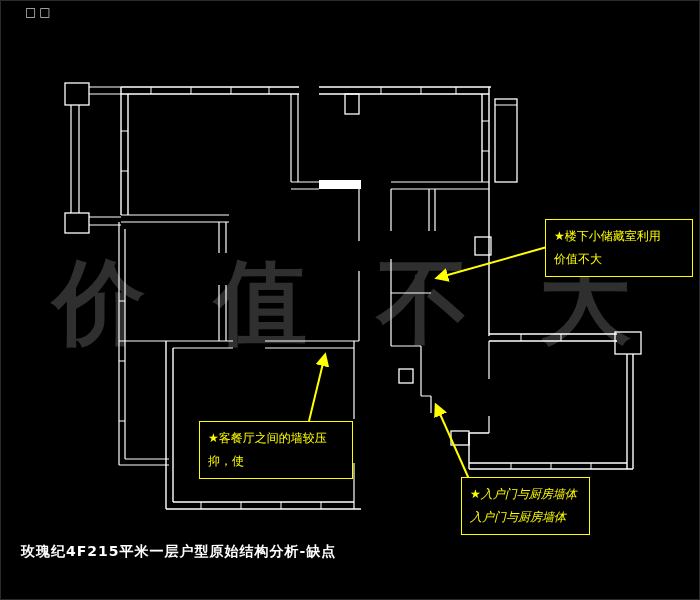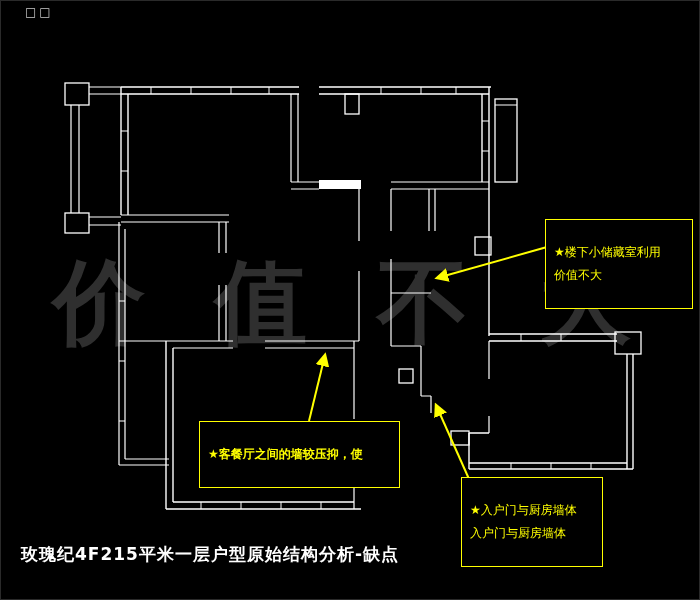--- a/index.html
+++ b/index.html
@@ -46,32 +46,32 @@
     z-index: 2;
   }
   .note-box {
     position: absolute;
     z-index: 3;
     background: #000;
     border: 1px solid #ffff00;
     color: #ffff00;
     font-size: 12px;
     line-height: 23px;
-    padding: 21px 8px;
+    padding: 5px 8px;
     box-sizing: border-box;
   }
   #note-storage { left: 544px; top: 218px; width: 148px; }
-  #note-living  { left: 198px; top: 420px; width: 201px; font-weight: bold; }
-  #note-entry   { left: 460px; top: 476px; width: 142px; }
+  #note-living  { left: 198px; top: 420px; width: 154px; }
+  #note-entry   { left: 460px; top: 476px; width: 129px; font-style: italic; }
   #caption {
     position: absolute;
     left: 20px;
     top: 542px;
     color: #ffffff;
-    font-size: 17px;
+    font-size: 14px;
     font-weight: 700;
     letter-spacing: 1px;
     z-index: 3;
   }
 </style>
 </head>
 <body>
 
 <div id="stage">
 

